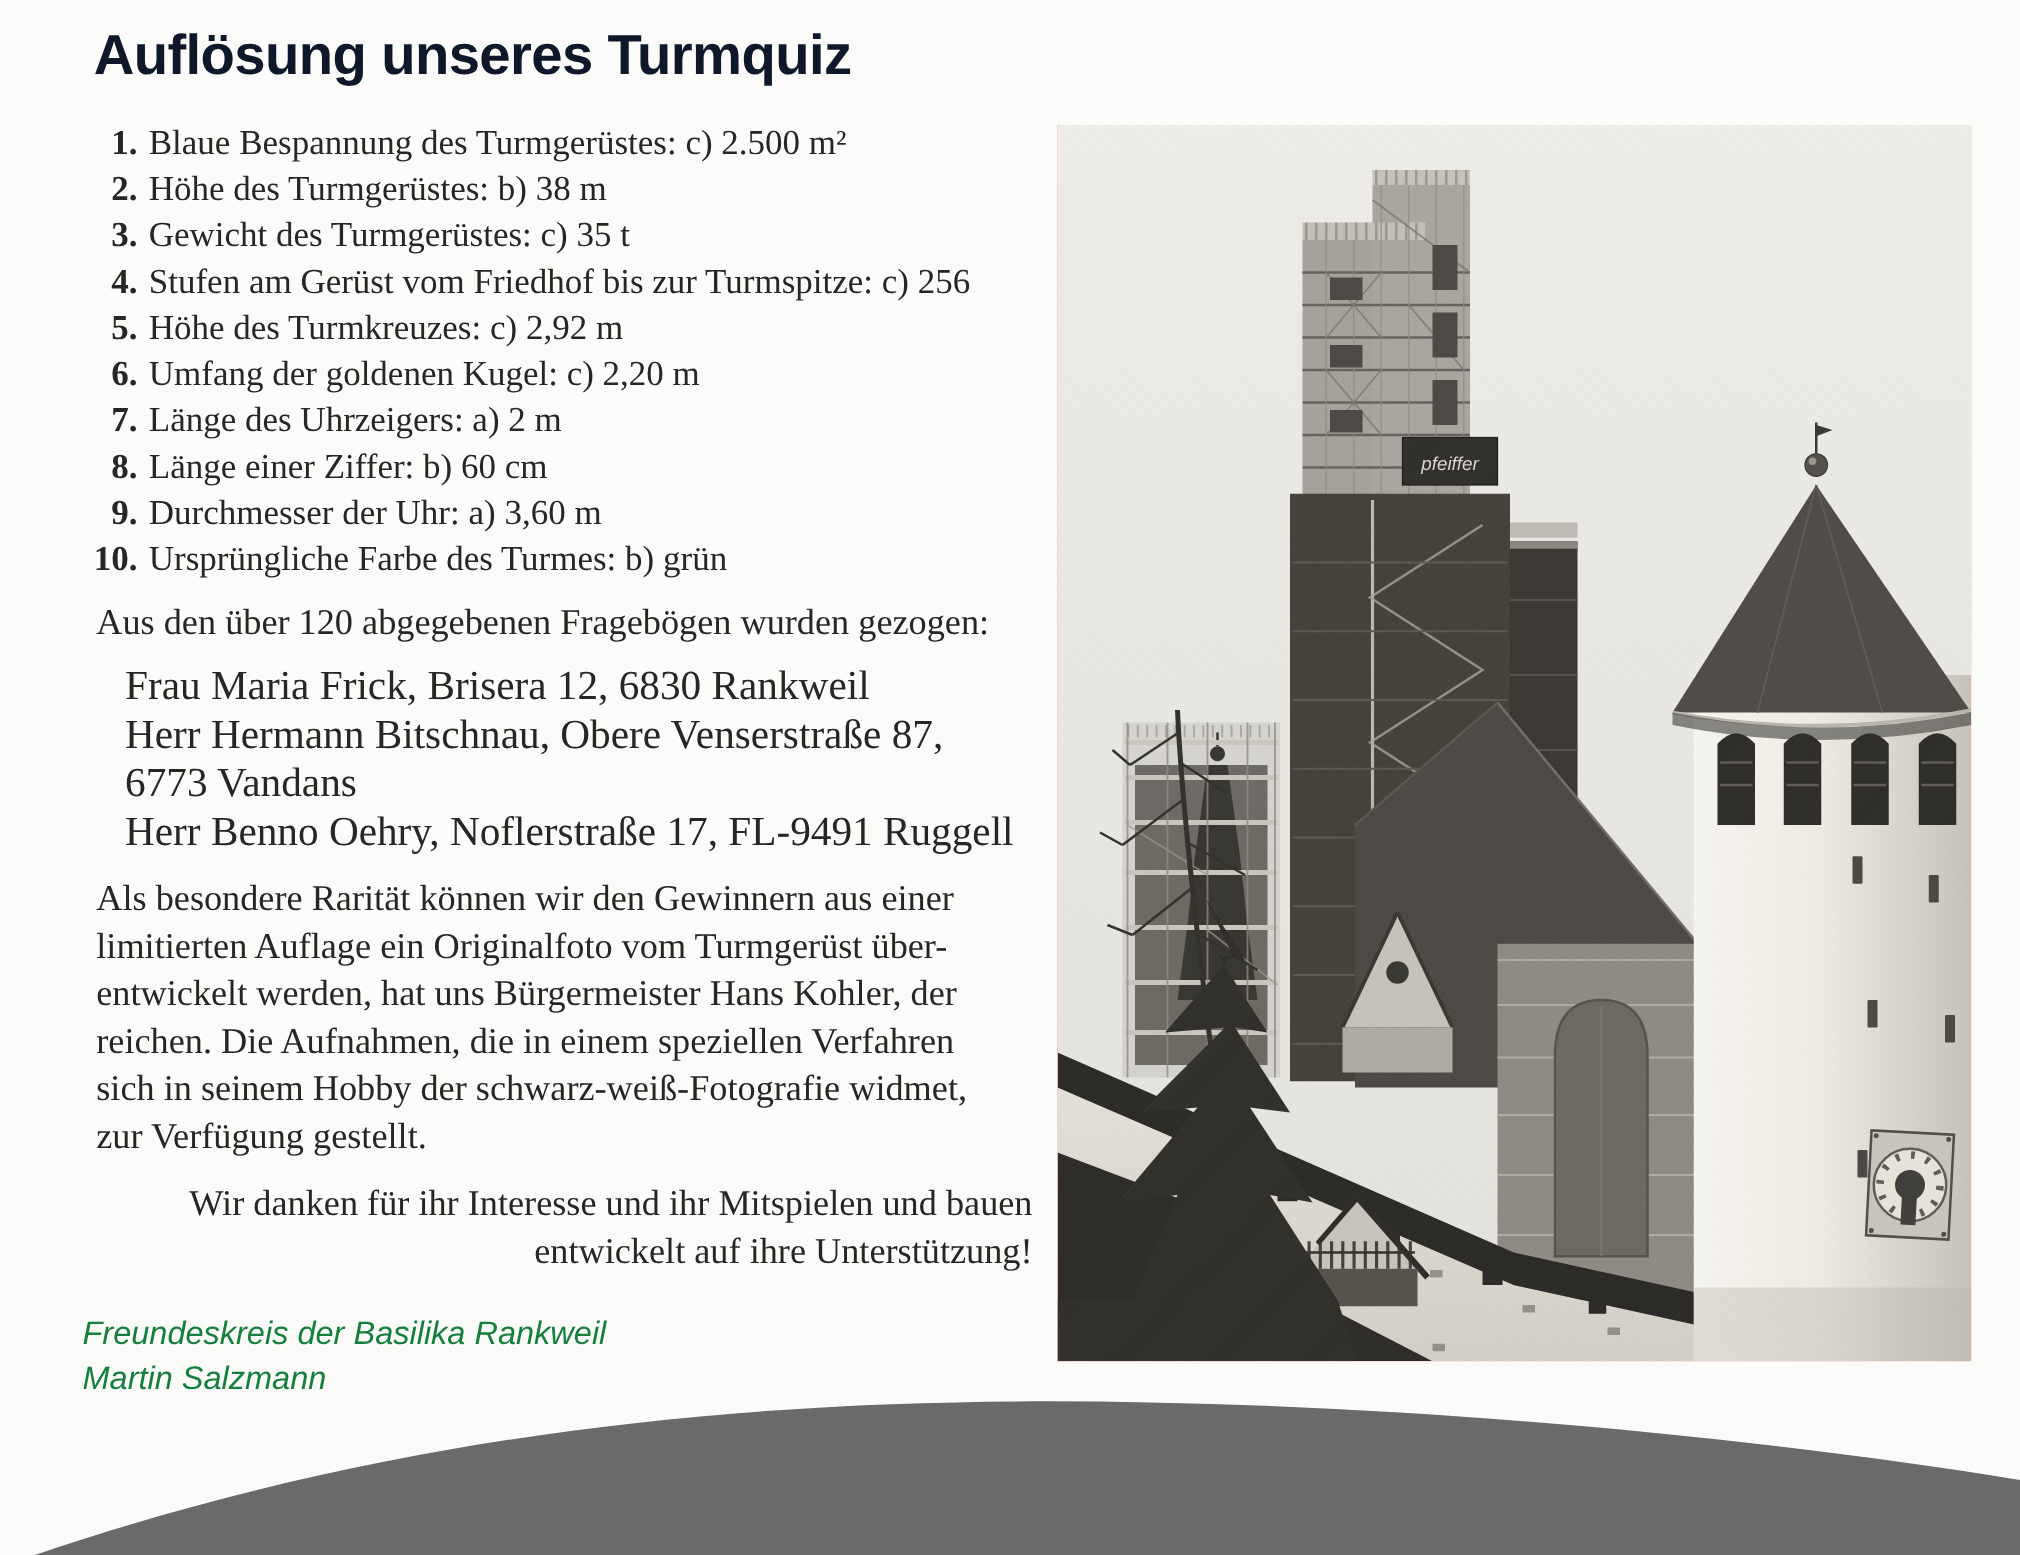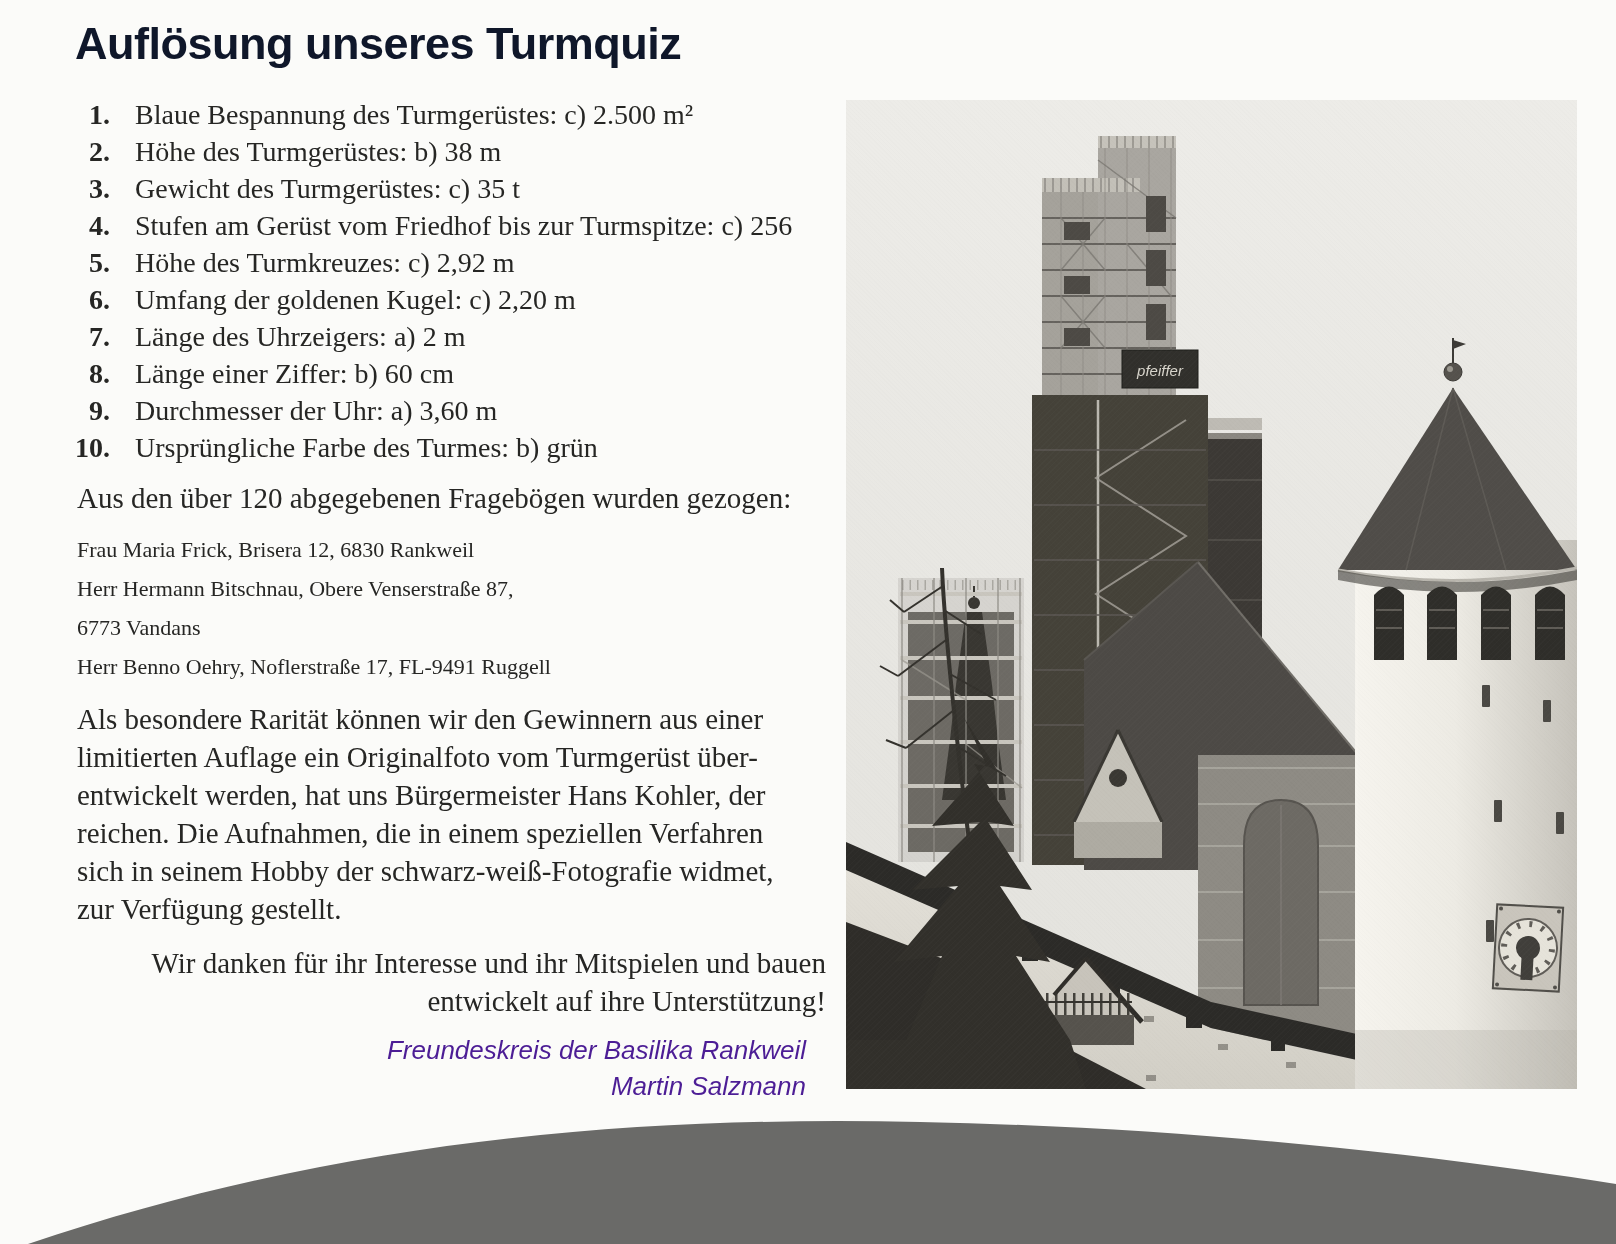--- a/index.html
+++ b/index.html
@@ -5,31 +5,31 @@
   html,body{margin:0;padding:0;background:#fbfbf9;}
   #page{position:relative;width:1616px;height:1244px;background:#fbfbf9;overflow:hidden;
         font-family:"Liberation Serif","DejaVu Serif",serif;color:#262624;}
   
   .text-col{position:absolute;left:66px;top:18px;width:760px;}
   h1.title{font-family:"Liberation Sans","DejaVu Sans",sans-serif;font-weight:bold;
            font-size:45px;letter-spacing:-0.5px;color:#0f172a;margin:0 0 26px 9px;}
   .quiz{margin:0;}
   .q-row{display:flex;line-height:37px;font-size:28px;white-space:nowrap;}
   .q-num{display:inline-block;width:44px;text-align:right;font-weight:bold;flex:0 0 44px;}
-  .q-text{margin-left:25px;}
+  .q-text{margin-left:9px;}
   .block{margin-left:11px;}
   .intro{margin-top:12px;font-size:29px;line-height:40px;white-space:nowrap;}
   .winners{margin-top:12px;}
-  .winners .line{font-size:22px;line-height:39px;white-space:nowrap;}
+  .winners .line{font-size:33px;line-height:39px;white-space:nowrap;margin-left:23px;}
   .para{margin-top:14px;}
   .para .line{font-size:29px;line-height:38px;white-space:nowrap;}
   .para2{margin-top:16px;text-align:right;}
-  .signature{margin-top:12px;width:740px;text-align:right;
+  .signature{margin-top:28px;width:740px;text-align:left;
              font-family:"Liberation Sans","DejaVu Sans",sans-serif;font-style:italic;
-             font-size:26px;line-height:36px;color:#4c1d95;}
+             font-size:26px;line-height:36px;color:#15803d;}
   
   .photo{position:absolute;left:846px;top:100px;width:731px;height:989px;overflow:hidden;
          background:#fca5a5;}
   .photo svg{display:block;}
   .photo::after{content:"";position:absolute;inset:0;pointer-events:none;opacity:.5;
     background:repeating-linear-gradient(45deg,rgba(0,0,0,.02) 0 1px,transparent 1px 3px),
                repeating-linear-gradient(-45deg,rgba(255,255,255,.03) 0 1px,transparent 1px 4px);}
   
   .swoosh{position:absolute;left:0;bottom:0;width:1616px;height:164px;}
 </style>

